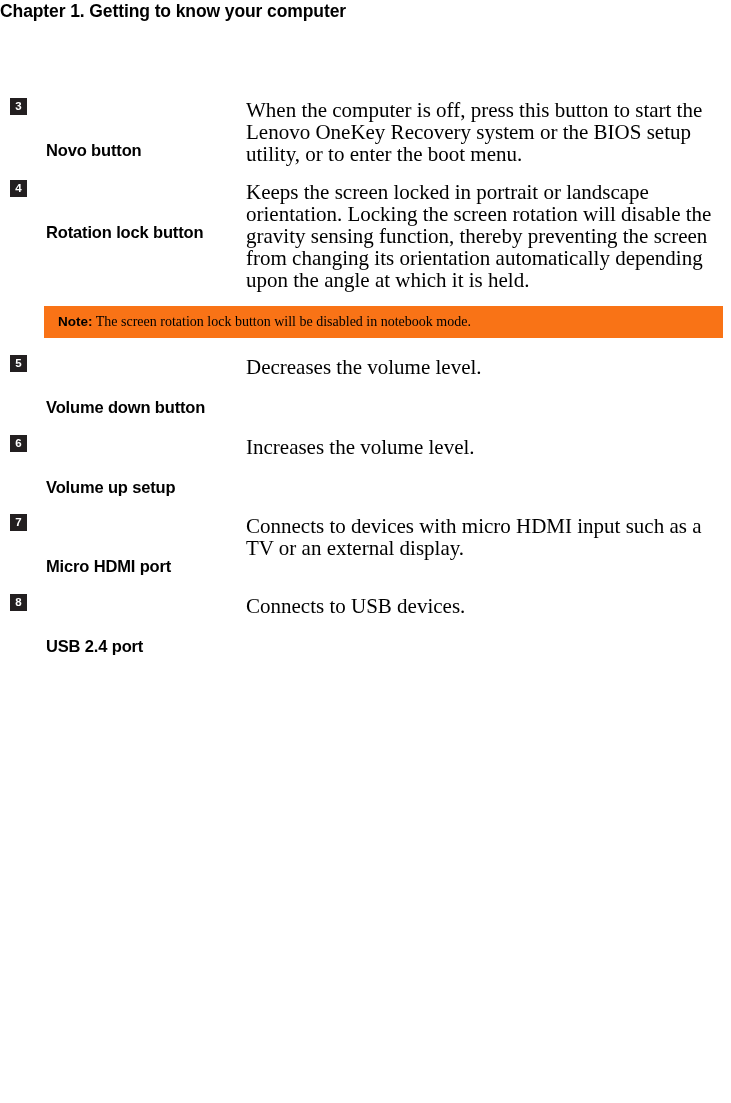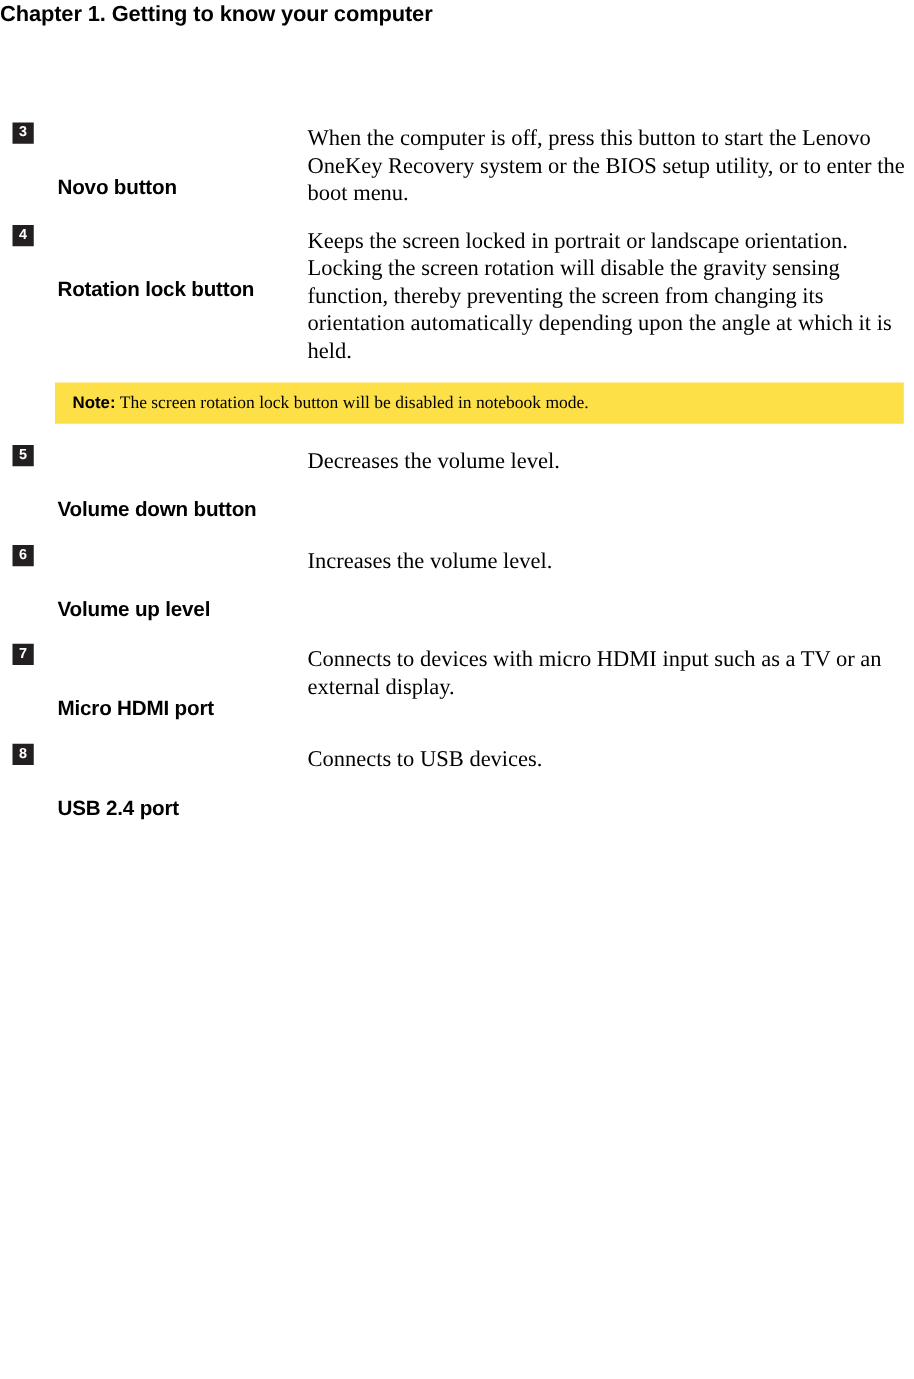--- a/index.html
+++ b/index.html
@@ -82,34 +82,34 @@
     letter-spacing: -0.15px;
     color: #000;
     padding-top: 3px;
     padding-right: 10px;
     margin-top: 42px;
   }
 
   .item-desc {
     display: block;
     font-family: "Liberation Serif", serif;
-    font-size: 18px;
+    font-size: 21px;
     line-height: 22px;
     color: #000;
     padding-top: 5px;
     padding-right: 2px;
     text-align: left;
   }
 
   
   .row-note > td {
     padding: 0;
   }
   .note-band {
-    background: #fde047;
+    background: #f97316;
     margin-left: 44px;
     margin-right: 8px;
     padding: 7px 0 8px 14px;
     font-family: "Liberation Serif", serif;
     font-size: 14px;
     line-height: 17px;
     color: #000;
   }
   .note-band .note-word {
     font-family: "Liberation Sans", sans-serif;
@@ -185,21 +185,21 @@
         </td>
         <td>
           <span class="item-desc">Decreases the volume level.</span>
         </td>
       </tr>
       <tr class="row-item">
         <td class="badge-cell">
           <span class="badge">6</span>
         </td>
         <td>
-          <span class="item-label">Volume up level</span>
+          <span class="item-label">Volume up setup</span>
         </td>
         <td>
           <span class="item-desc">Increases the volume level.</span>
         </td>
       </tr>
       <tr class="row-item">
         <td class="badge-cell">
           <span class="badge">7</span>
         </td>
         <td>

